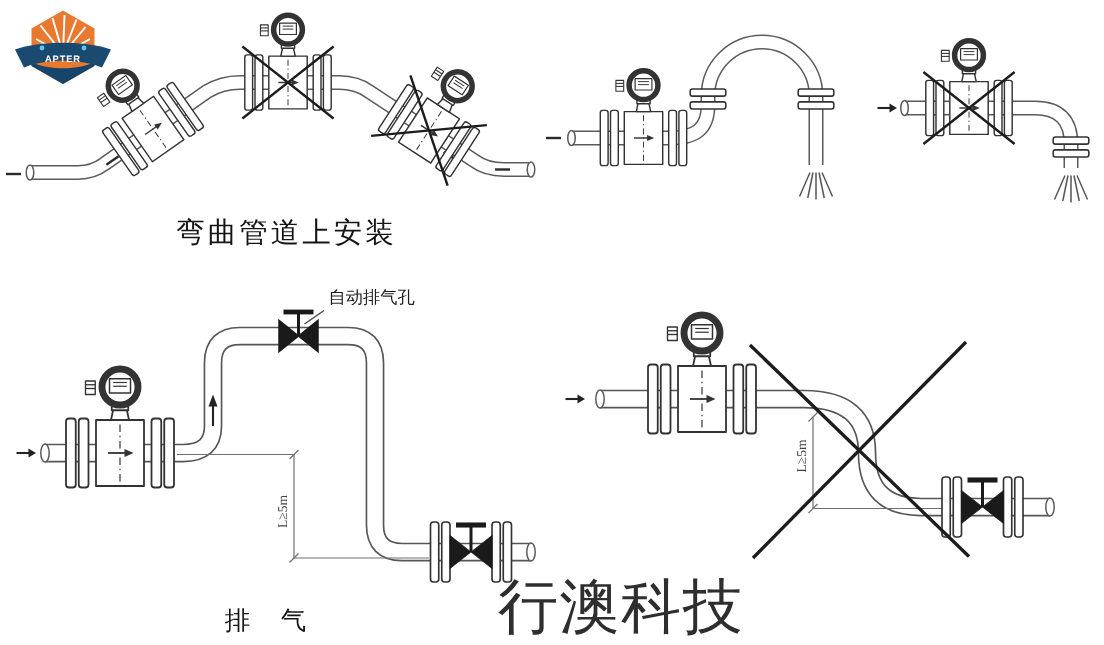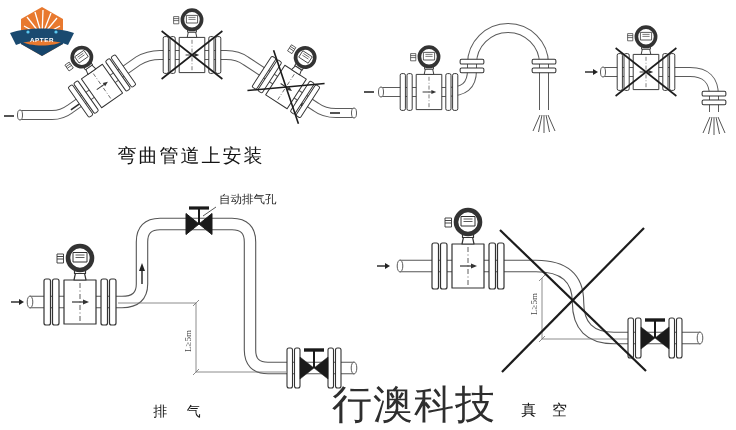--- a/index.html
+++ b/index.html
@@ -178,17 +178,16 @@
     <path d="M21,41 L21,44 L42,56 L63,44 L63,41 C55,47 29,47 21,41 Z" fill="#16456B"></path>
     <path d="M10,33 C26,27 58,27 74,33 L68,45 C54,39 30,39 16,45 Z" fill="#1A4A70"></path>
     <circle cx="28" cy="32" r="1.6" fill="#5BC8F0"></circle>
     <circle cx="56" cy="32" r="1.6" fill="#5BC8F0"></circle>
     <text x="42" y="41.5" text-anchor="middle" font-size="6.2" font-weight="bold" letter-spacing="0.6" fill="#ffffff" font-family="Liberation Sans, DejaVu Sans, sans-serif">APTER</text>
   </g>
 </svg>
 
 <div class="lbl caption" style="left:66px;top:145px;width:250px;">弯曲管道上安装</div>
 <div class="lbl" style="left:219px;top:193px;font-size:11.5px;text-align:right;">自动排气孔</div>
-<div class="lbl caption-sm" style="left:81px;top:404px;width:200px;font-size:14px;letter-spacing:8px;">排 气</div>
-<div class="lbl caption-sm" style="left:472px;top:402px;width:150px;font-size:15px;letter-spacing:6px;">真 空</div>
+<div class="lbl caption-sm" style="left:81px;top:404px;width:200px;font-size:17px;letter-spacing:8px;">排 气</div>
 <div class="lbl watermark" style="left:332px;top:385px;">行澳科技</div>
 
 </div>
 
 </body></html>

